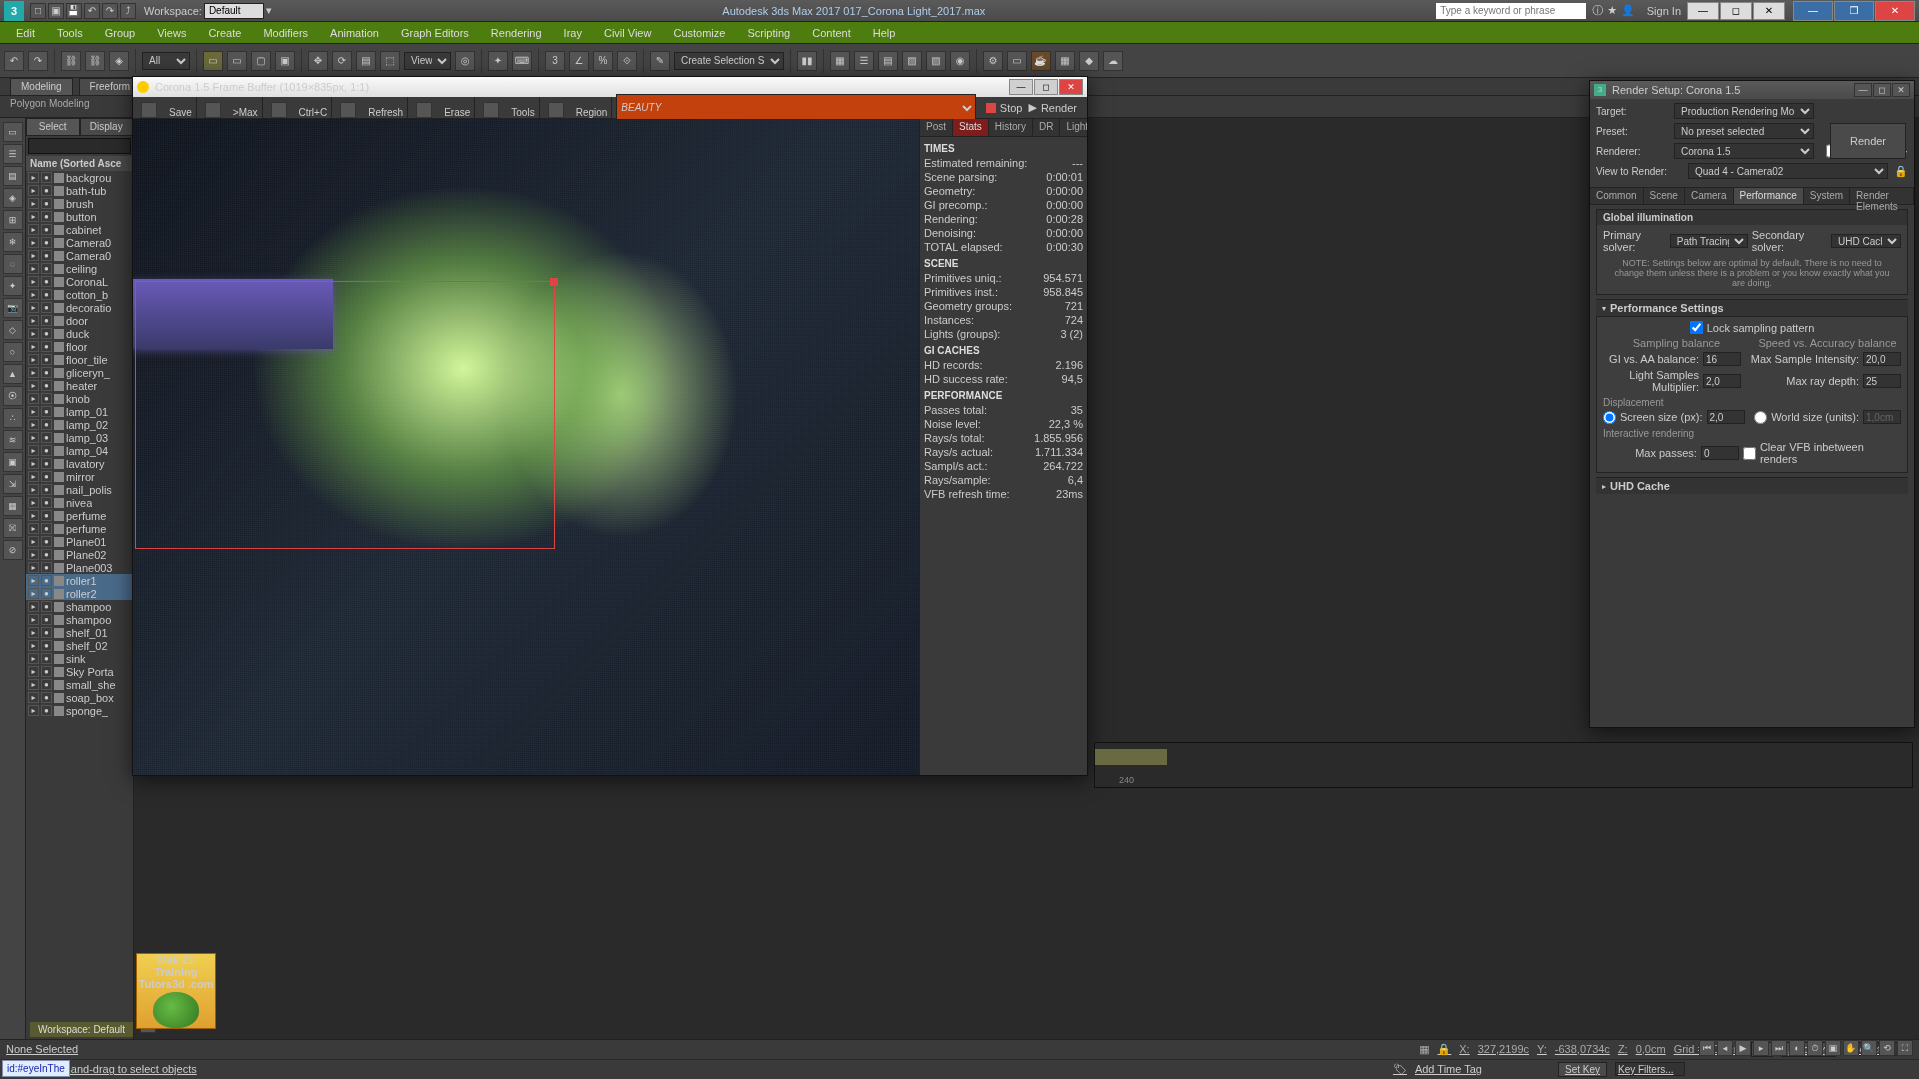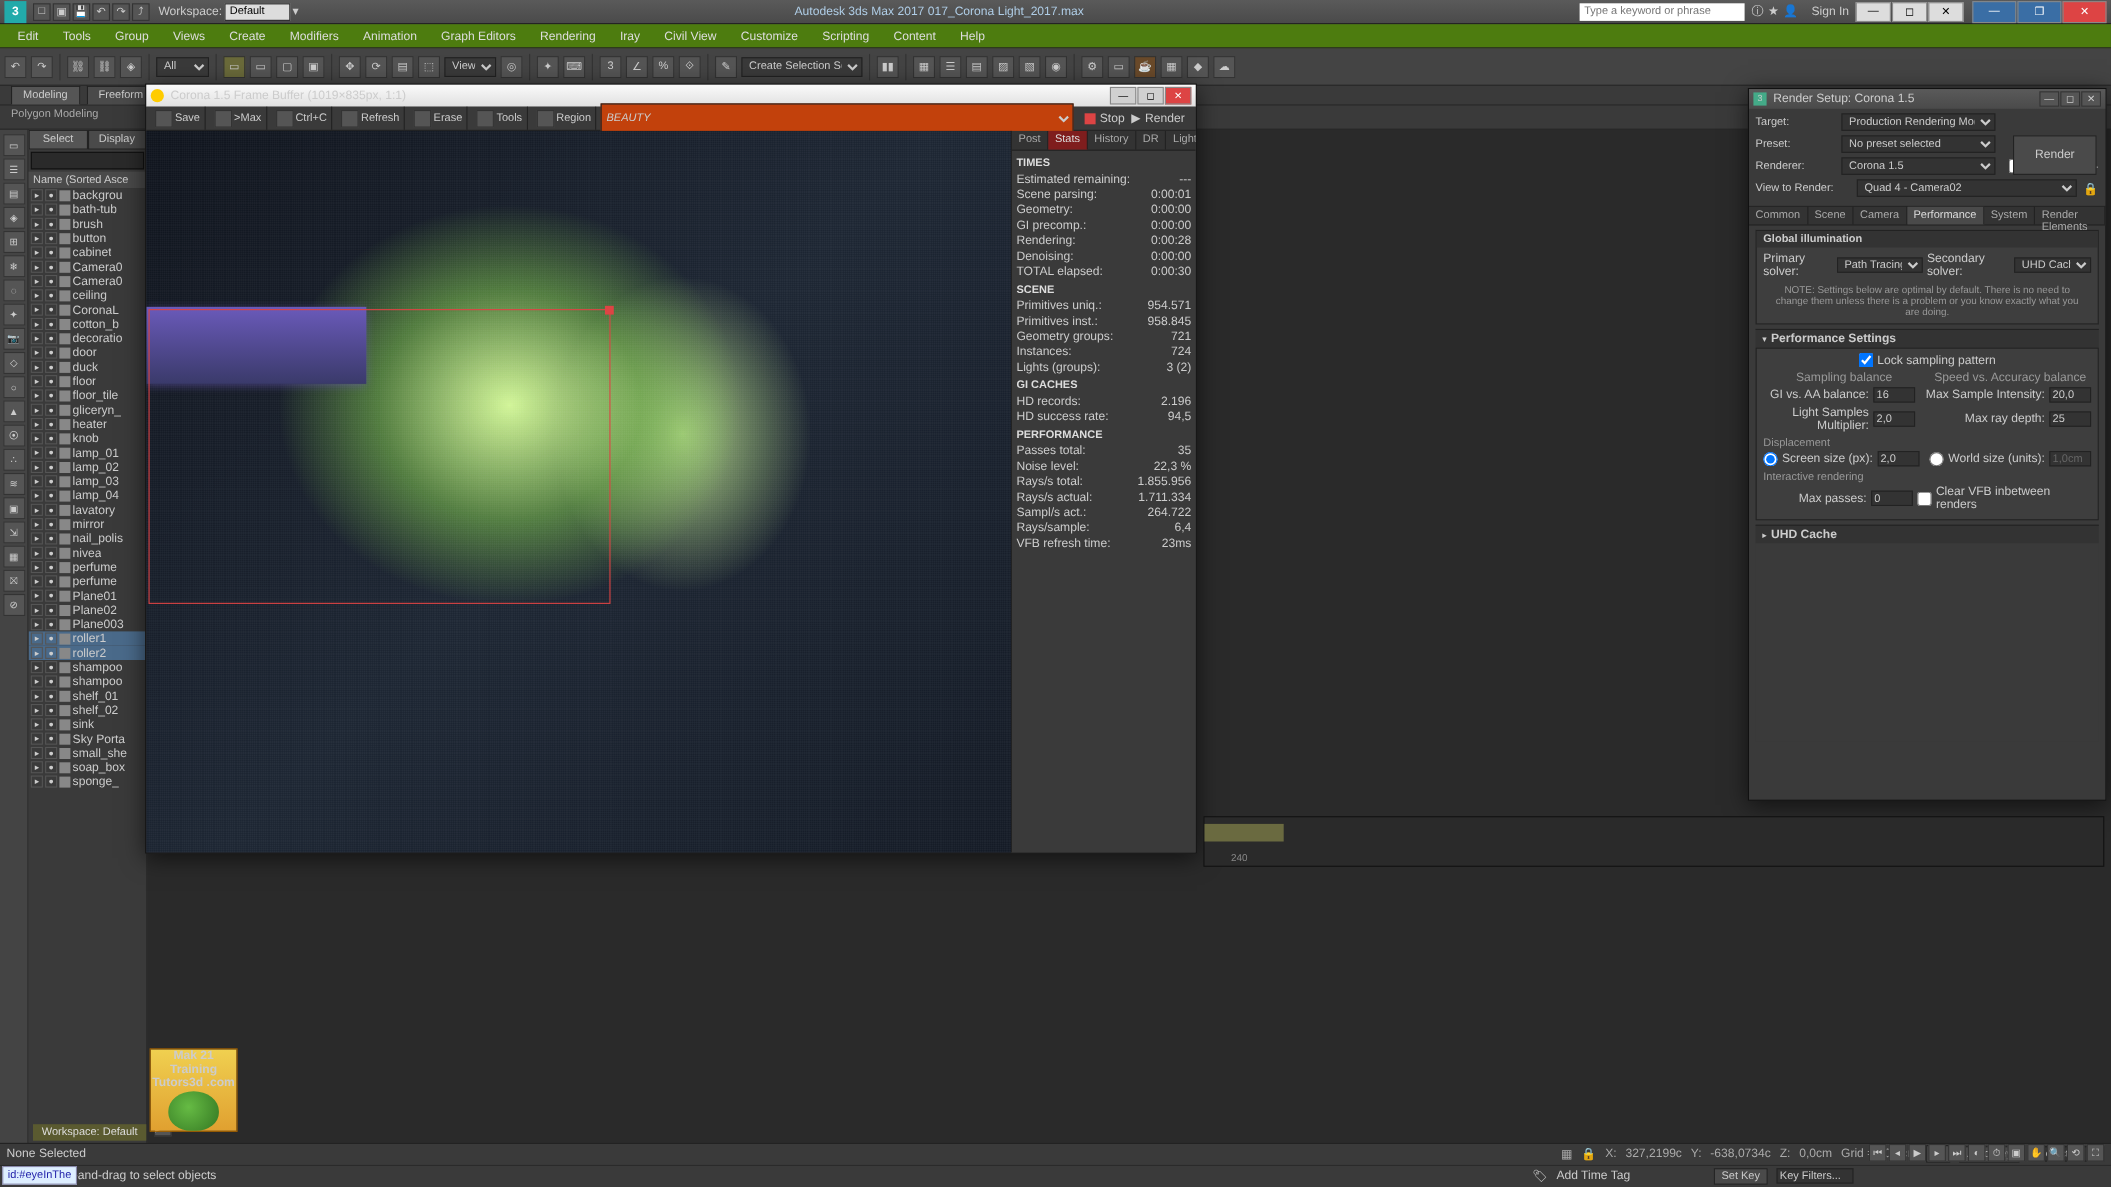--- a/index.html
+++ b/index.html
@@ -33,40 +33,40 @@
 .ribbon-body { height:22px; background:#3a3a3a; border-bottom:1px solid #222; padding:2px 10px; color:#aaa; font-size:10px; }
 
 .workarea { position:absolute; top:118px; left:0; right:0; bottom:40px; background:#3a3a3a; display:flex; }
 .leftstrip { width:26px; background:#444; border-right:1px solid #222; display:flex; flex-direction:column; align-items:center; padding-top:4px; gap:2px; }
 .leftstrip span { width:20px; height:20px; background:#555; border:1px solid #333; font-size:9px; display:flex; align-items:center; justify-content:center; }
 .scene-panel { width:108px; background:#3a3a3a; border-right:1px solid #222; display:flex; flex-direction:column; }
 .scene-tabs { display:flex; height:18px; }
 .scene-tabs span { flex:1; background:#4a4a4a; border:1px solid #222; text-align:center; font-size:10px; line-height:16px; }
 .scene-tabs span.act { background:#555; }
 .scene-filter { height:16px; background:#2a2a2a; border:1px solid #111; margin:2px; }
-.scene-head { padding:2px 4px; background:#4a4a4a; font-size:10px; color:#ccc; }
+.scene-head { padding:2px 4px; background:#4a4a4a; font-size:10px; color:#ccc;font-weight:bold; }
 .scene-list { flex:1; overflow:hidden; background:#3a3a3a; }
 .srow { height:13px; display:flex; align-items:center; padding:0 2px; gap:2px; font-size:10px; color:#ccc; white-space:nowrap; }
 .srow.sel { background:#4a6a8a; }
 .srow .vis { width:11px; height:11px; border:1px solid #555; font-size:8px; text-align:center; line-height:9px; }
 .srow .ico { width:10px; height:10px; background:#888; }
 .srow .nm { overflow:hidden; text-overflow:ellipsis; }
 
 .viewport { flex:1; background:#2a2a2a; position:relative; }
 .vpcorner { position:absolute; bottom:6px; left:6px; width:16px; height:16px; background:#555; border:1px solid #333; }
 
 .fbwin { position:absolute; left:132px; top:76px; width:956px; height:700px; background:#3a3a3a; border:1px solid #111; box-shadow:0 4px 20px rgba(0,0,0,0.6); }
 .fbtitle { height:20px; background:linear-gradient(#fafafa,#e0e0e0); display:flex; align-items:center; padding:0 4px; color:#333; }
 .fbtitle .ico { width:12px; height:12px; background:#fc0; border-radius:50%; margin-right:6px; }
 .fbtitle .t { flex:1; font-size:11px; }
 .fbtitle .wb { display:flex; gap:1px; }
 .fbtitle .wb span { width:24px; height:16px; background:#d0d0d0; border:1px solid #888; color:#000; display:flex; align-items:center; justify-content:center; font-size:9px; }
 .fbtitle .wb span.cl { background:#d44; color:#fff; }
 .fbtool { height:22px; background:#3a3a3a; border-bottom:1px solid #222; display:flex; align-items:center; padding:0 4px; gap:4px; }
-.fbtool .grp { display:flex; align-items:center; gap:2px; padding:0 4px; border-right:1px solid #222; height:100%; }
+.fbtool .grp { display:flex; align-items:flex-end; gap:12px; padding:0 4px; border-right:1px solid #222; height:100%; }
 .fbtool span.ic { width:16px; height:16px; background:#555; border:1px solid #333; }
 .fbtool span.lbl { font-size:10px; color:#ccc; }
 .fbtool select { background:#c2410c; color:#ccc; border:1px solid #222; height:28px; font-size:10px; flex:1; font-style:italic; }
 .fbtool .rgrp { margin-left:auto; display:flex; align-items:center; gap:6px; padding:0 6px; }
 .fbtool .stopbtn { display:flex; align-items:center; gap:4px; }
 .fbtool .stopbtn .sq { width:10px; height:10px; background:#d44; }
 .fbbody { display:flex; height:calc(100% - 42px); }
 .fbimg { flex:1; background:#1a1f28; position:relative; overflow:hidden; }
 .fbimg .render { position:absolute; inset:0; background:
   radial-gradient(ellipse 300px 260px at 42% 38%, rgba(220,255,160,0.9), rgba(120,180,80,0.6) 40%, transparent 70%),
@@ -105,21 +105,21 @@
 .rsgrp h5 { font-size:10px; color:#ccc; padding:2px 6px; background:#333; }
 .rsgrp .ct { padding:4px 6px; }
 .rsgrp .note { font-size:9px; color:#999; text-align:center; padding:2px 8px; }
 .rssub { display:flex; align-items:center; gap:4px; margin-bottom:3px; font-size:10px; }
 .rssub label { color:#ccc; }
 .rssub .spin { width:38px; background:#333; border:1px solid #222; height:14px; color:#ccc; padding:0 2px; text-align:left; font-size:10px; }
 .rscoll { background:#333; padding:2px 6px; font-size:10px; color:#ccc; display:flex; align-items:center; gap:4px; border-top:1px solid #222; }
 .rscoll .ar { font-size:8px; }
 .rsfill { background:#3a3a3a; height:180px; }
 
-.status { position:absolute; bottom:0; left:0; right:0; height:40px; background:#3a3a3a; border-top:1px solid #222; display:flex; flex-direction:column; }
+.status { position:absolute; bottom:0; left:0; right:0; height:40px; background:#3a3a3a; border-top:1px solid #222; display:flex; flex-direction:column;text-decoration:underline; }
 .status .r1,.status .r2 { height:20px; display:flex; align-items:center; padding:0 6px; gap:8px; font-size:10px; color:#aaa; }
 .status .r1 { border-bottom:1px solid #2a2a2a; }
 .status .coords { display:flex; gap:8px; margin-left:auto; }
 .status .coords span { color:#aaa; }
 .status .btn { padding:1px 6px; background:#4a4a4a; border:1px solid #222; font-size:10px; }
 .status .kdrop { background:#333; border:1px solid #222; color:#ccc; padding:0 4px; height:14px; font-size:10px; }
 .status input.kin { background:#333; border:1px solid #222; color:#ccc; height:14px; width:70px; font-size:10px; padding:0 2px; }
 .status .tline { flex:1; }
 .status .pc { position:absolute; right:6px; top:0; display:flex; gap:2px; }
 .status .pc span { width:16px; height:16px; background:#555; border:1px solid #333; font-size:9px; display:flex; align-items:center; justify-content:center; }

